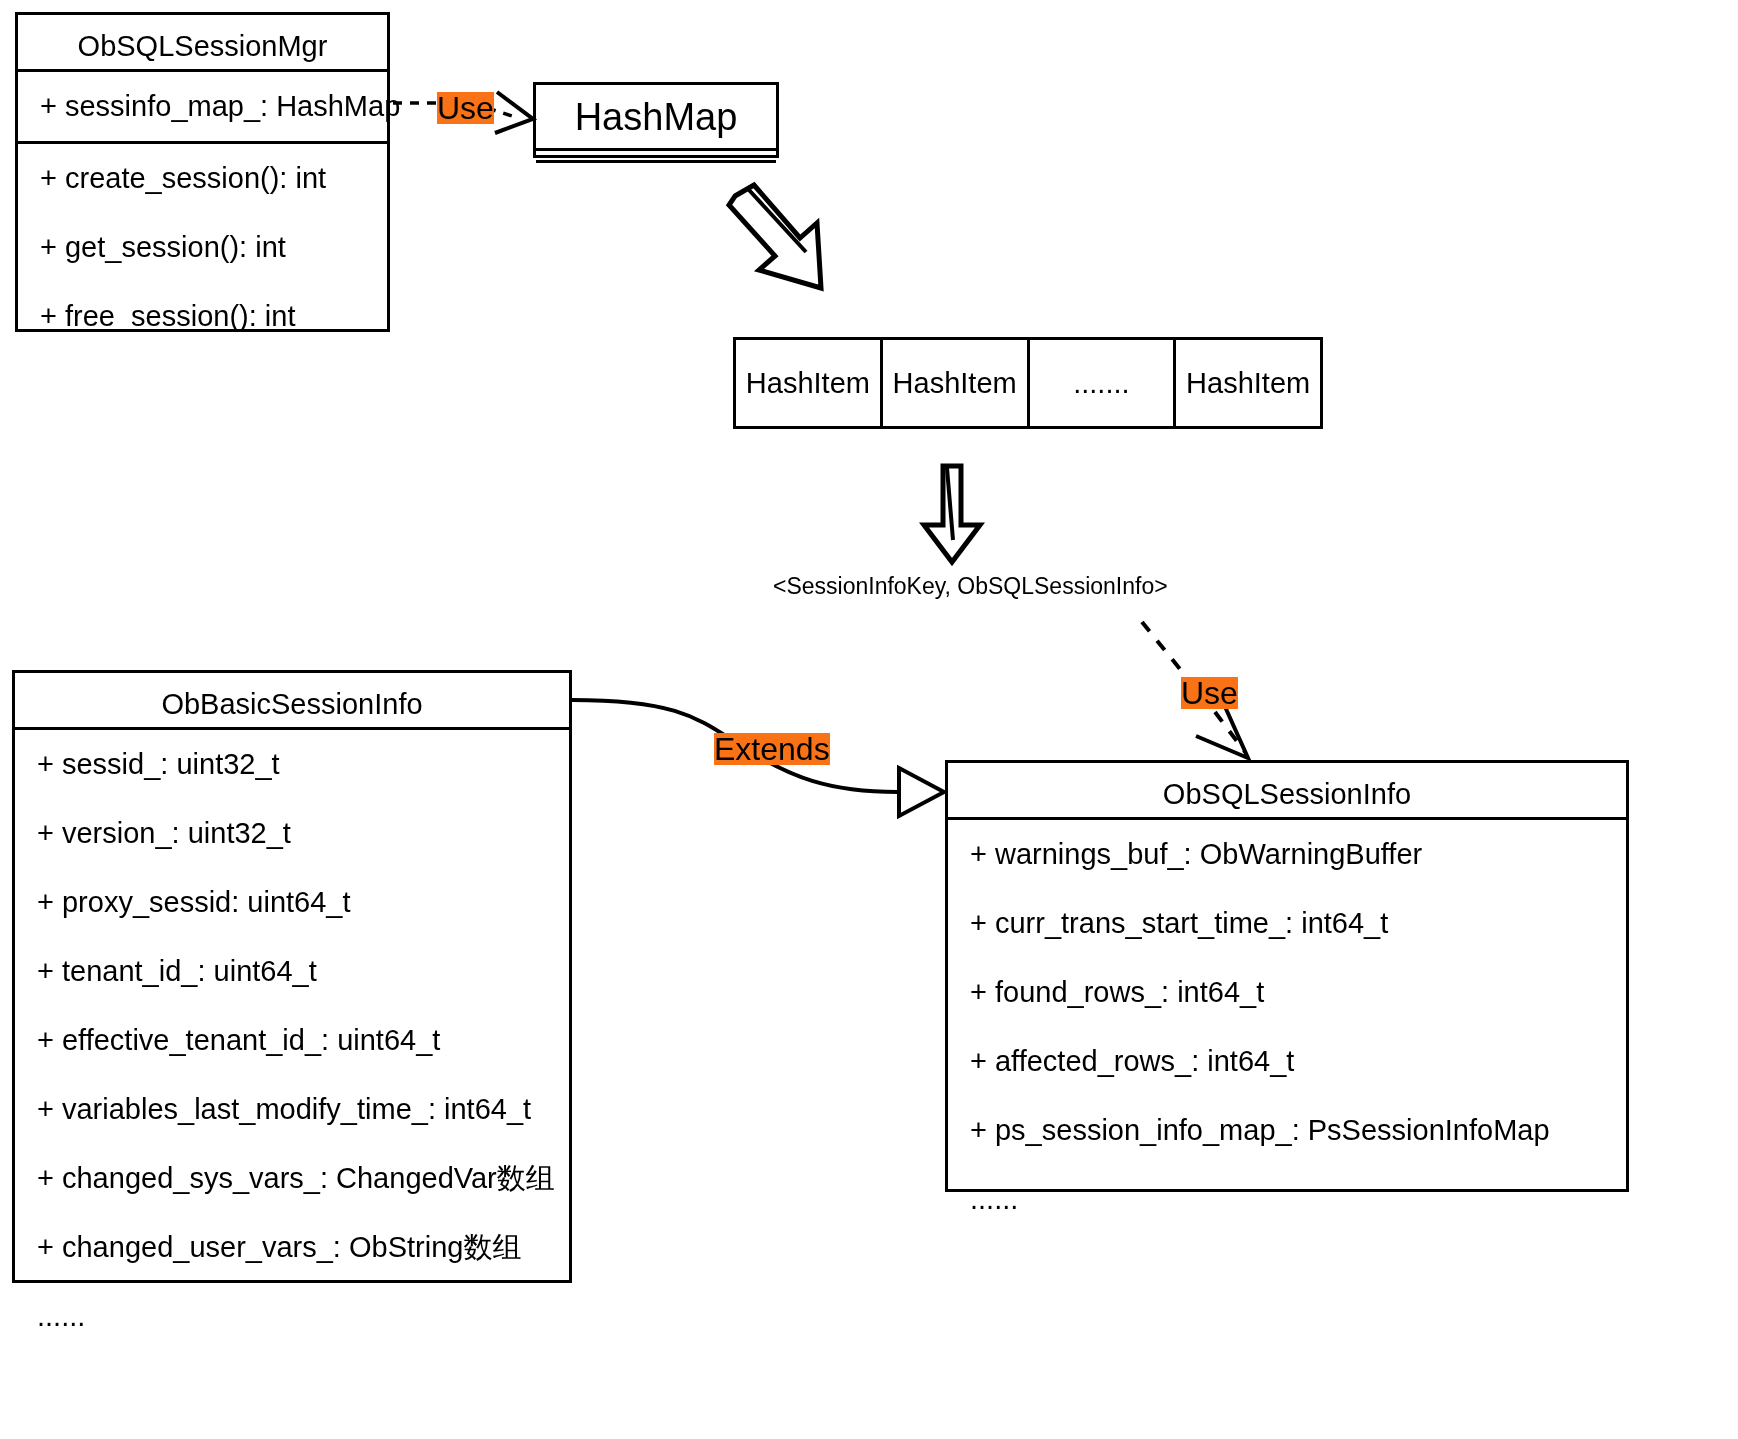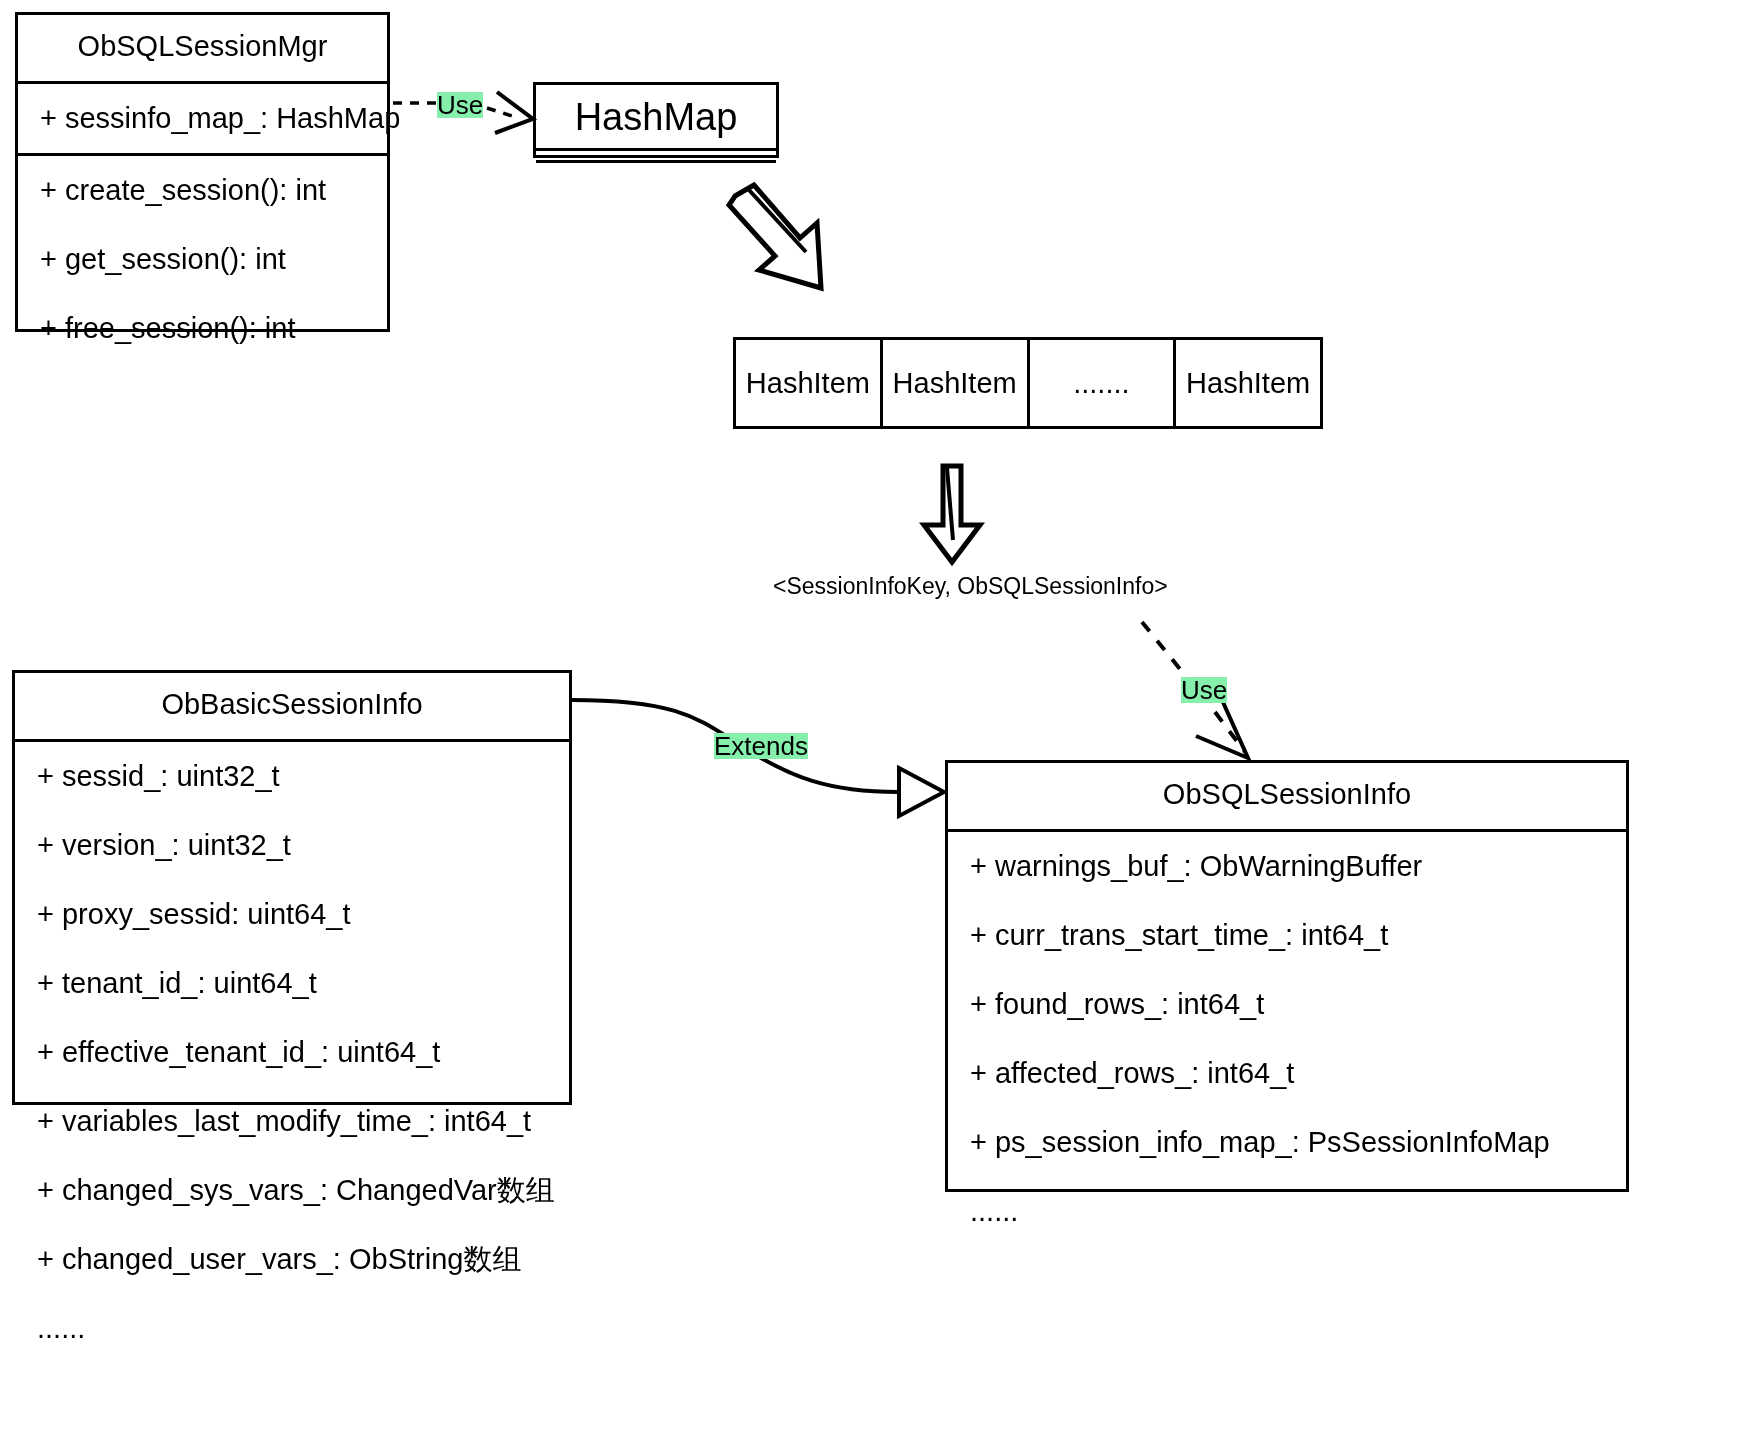--- a/index.html
+++ b/index.html
@@ -29,21 +29,21 @@
   .uml-box {
     position: absolute;
     border: 3px solid #000;
     background: #fff;
     box-sizing: border-box;
   }
   .uml-title {
     text-align: center;
     font-size: 29px;
     line-height: 1.0;
-    padding: 17px 8px 20px 8px;
+    padding: 17px 8px 8px 8px;
     white-space: nowrap;
   }
   .uml-sep {
     border-top: 3px solid #000;
   }
   .uml-compartment {
     padding: 0;
   }
   .uml-row {
     font-size: 29px;
@@ -94,23 +94,23 @@
 
   
   .plain-label {
     position: absolute;
     font-size: 23px;
     line-height: 1.0;
     white-space: nowrap;
   }
   .edge-label {
     position: absolute;
-    font-size: 26px;
-    line-height: 1.0;
-    background: #86efac;
+    font-size: 32px;
+    line-height: 1.0;
+    background: #f97316;
     white-space: nowrap;
   }
 </style>
 </head>
 <body>
 
 <div id="canvas">
 
   <div class="uml-box" id="session-mgr-box" style="left:15px; top:12px; width:375px; height:320px;">
     <div class="uml-title">ObSQLSessionMgr</div>
@@ -136,21 +136,21 @@
 
   <div id="hashitem-array">
     <div class="hash-cell">HashItem</div>
     <div class="hash-cell">HashItem</div>
     <div class="hash-cell">.......</div>
     <div class="hash-cell">HashItem</div>
   </div>
 
   <div class="plain-label" style="left:773px; top:575px;">&lt;SessionInfoKey, ObSQLSessionInfo&gt;</div>
 
-  <div class="uml-box" id="basic-session-info-box" style="left:12px; top:670px; width:560px; height:435px;">
+  <div class="uml-box" id="basic-session-info-box" style="left:12px; top:670px; width:560px; height:613px;">
     <div class="uml-title">ObBasicSessionInfo</div>
     <div class="uml-sep"></div>
     <div class="uml-compartment">
       <div class="uml-row">+ sessid_: uint32_t</div>
       <div class="uml-row">+ version_: uint32_t</div>
       <div class="uml-row">+ proxy_sessid: uint64_t</div>
       <div class="uml-row">+ tenant_id_: uint64_t</div>
       <div class="uml-row">+ effective_tenant_id_: uint64_t</div>
       <div class="uml-row">+ variables_last_modify_time_: int64_t</div>
       <div class="uml-row">+ changed_sys_vars_: ChangedVar数组</div>

